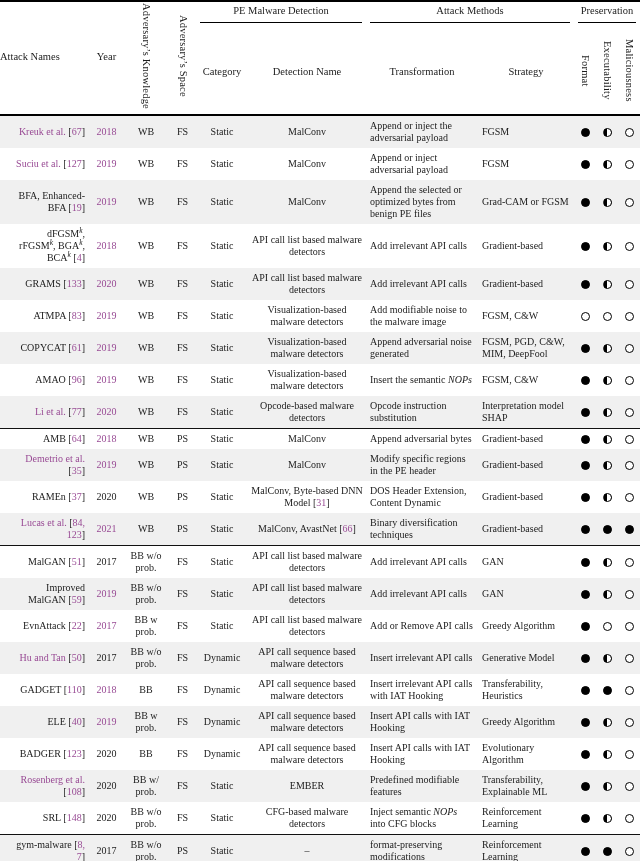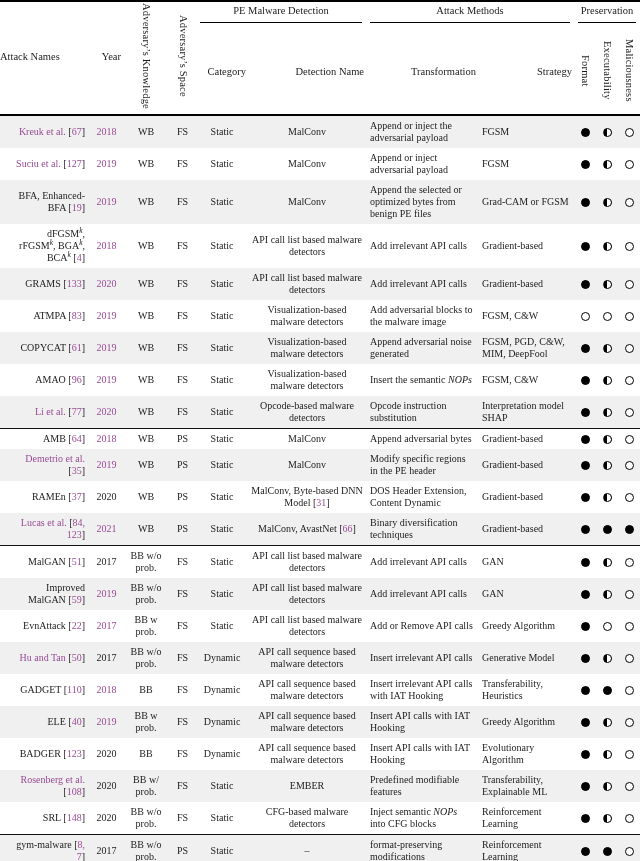--- a/index.html
+++ b/index.html
@@ -7,21 +7,21 @@
        -webkit-font-smoothing:antialiased;}
   .page{width:640px;}
   table{border-collapse:collapse;table-layout:fixed;width:640px;
         border-top:2.5px solid #000;border-bottom:2.5px solid #000;}
   th,td{font-weight:normal;font-size:10.5px;line-height:1.2;vertical-align:middle;
         overflow:hidden;}
   
   thead th{padding:1px 2px;margin-top:24px;}
   thead tr.h2 th{height:80px;}
   th.hdr-left{text-align:left;padding-left:0;}
-  th.center{text-align:right;}
+  th.center{text-align:center;}
   th.grp{padding:3px 4px 0 4px;vertical-align:top;}
   .grp-label{border-bottom:1px solid #000;padding:0 0 4px 0;text-align:center;}
   .vcell{text-align:center;vertical-align:middle;}
   .vtext{writing-mode:vertical-rl;text-orientation:mixed;white-space:nowrap;
          display:inline-block;letter-spacing:.2px;}
   
   tbody td{padding:4px 3px;font-size:10px;}
   tbody tr.stripe{background:var(--stripe,#f0f0f0);}
   tbody tr:first-child td{border-top:2.2px solid #000;}
   tbody tr.group-start td{border-top:1.8px solid #111;}
@@ -153,21 +153,21 @@
           <td class="pres"><span class="circ half"></span></td>
           <td class="pres"><span class="circ empty"></span></td>
         </tr>
         <tr>
           <td class="name">ATMPA [<span class="lnk">83</span>]</td>
           <td class="year"><span class="lnk">2019</span></td>
           <td class="know">WB</td>
           <td class="space">FS</td>
           <td class="cat">Static</td>
           <td class="det">Visualization-based malware detectors</td>
-          <td class="trans">Add adversarial blocks to the malware image</td>
+          <td class="trans">Add modifiable noise to the malware image</td>
           <td class="strat">FGSM, C&amp;W</td>
           <td class="pres"><span class="circ empty"></span></td>
           <td class="pres"><span class="circ empty"></span></td>
           <td class="pres"><span class="circ empty"></span></td>
         </tr>
         <tr class="stripe">
           <td class="name">COPYCAT [<span class="lnk">61</span>]</td>
           <td class="year"><span class="lnk">2019</span></td>
           <td class="know">WB</td>
           <td class="space">FS</td>

